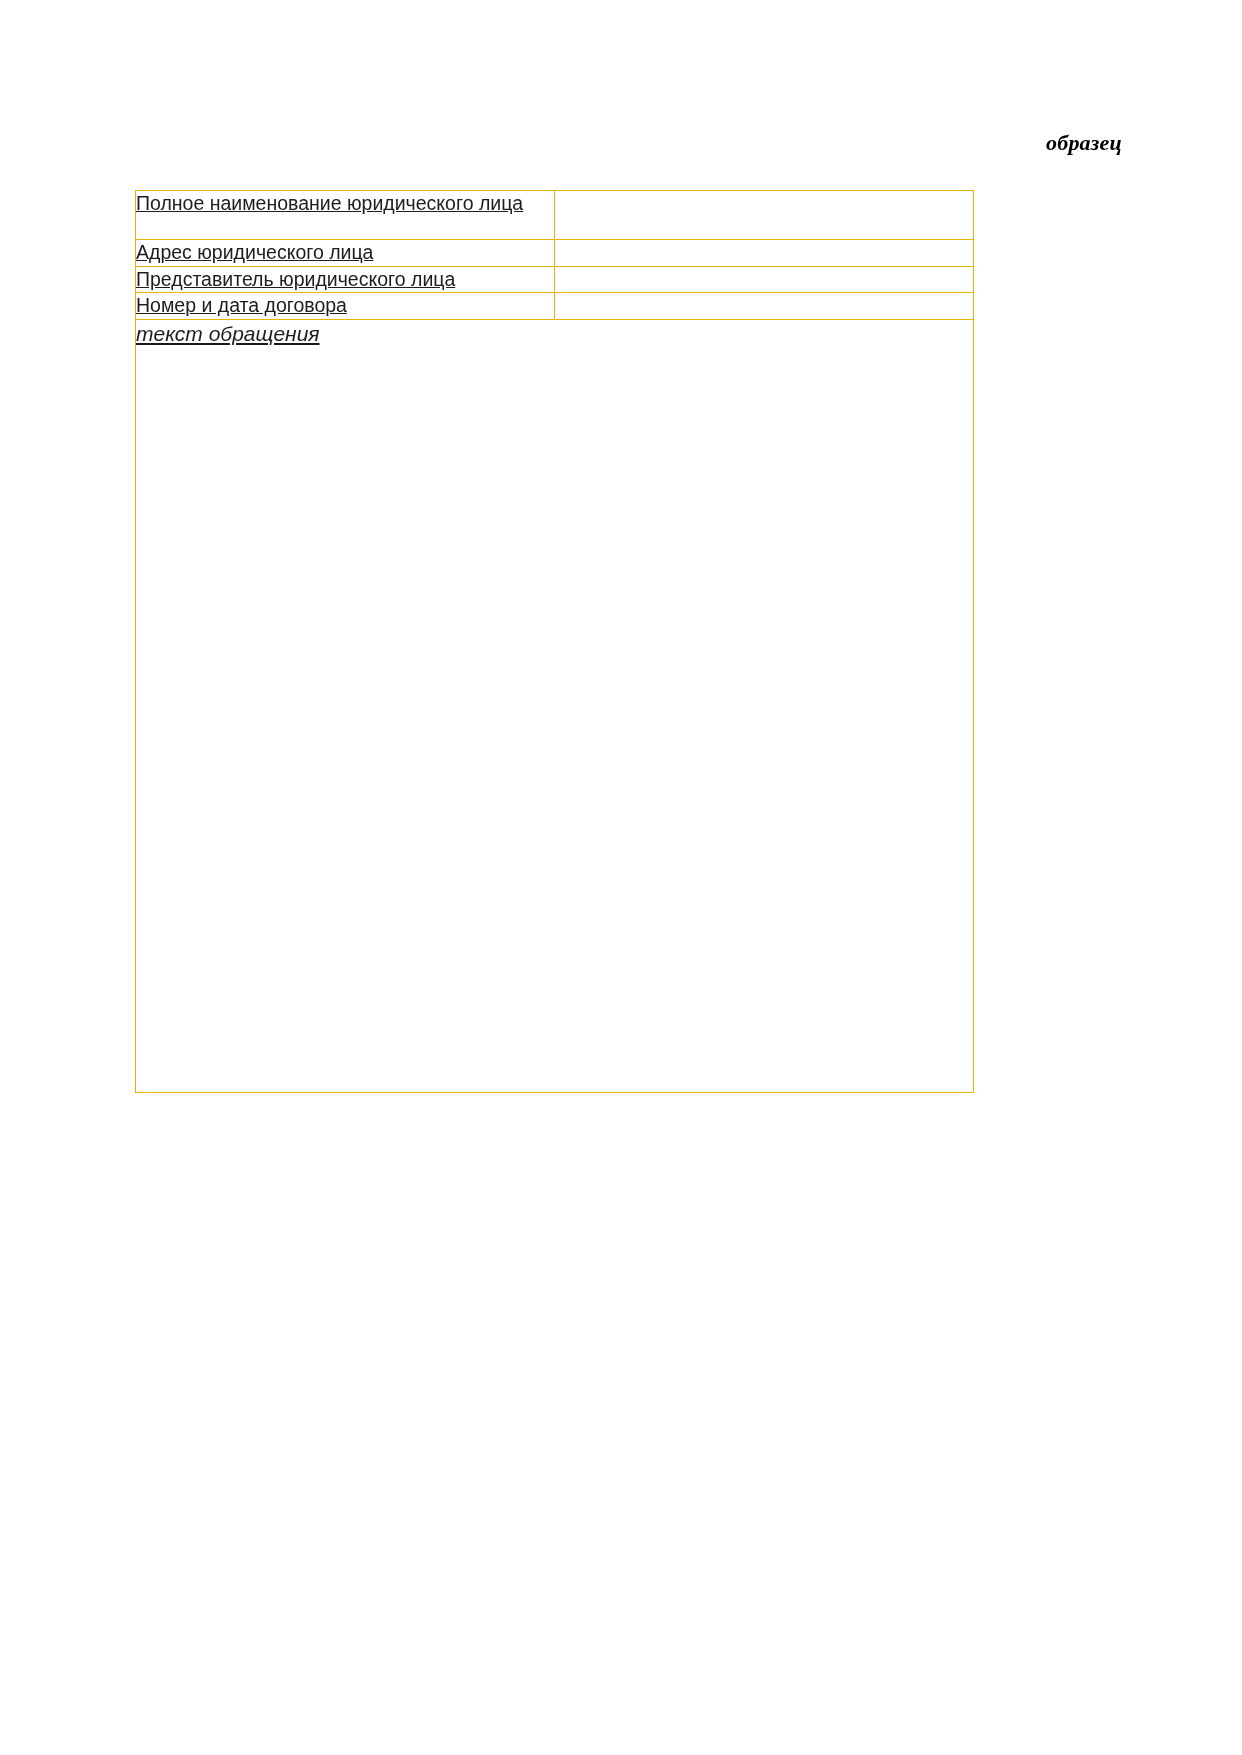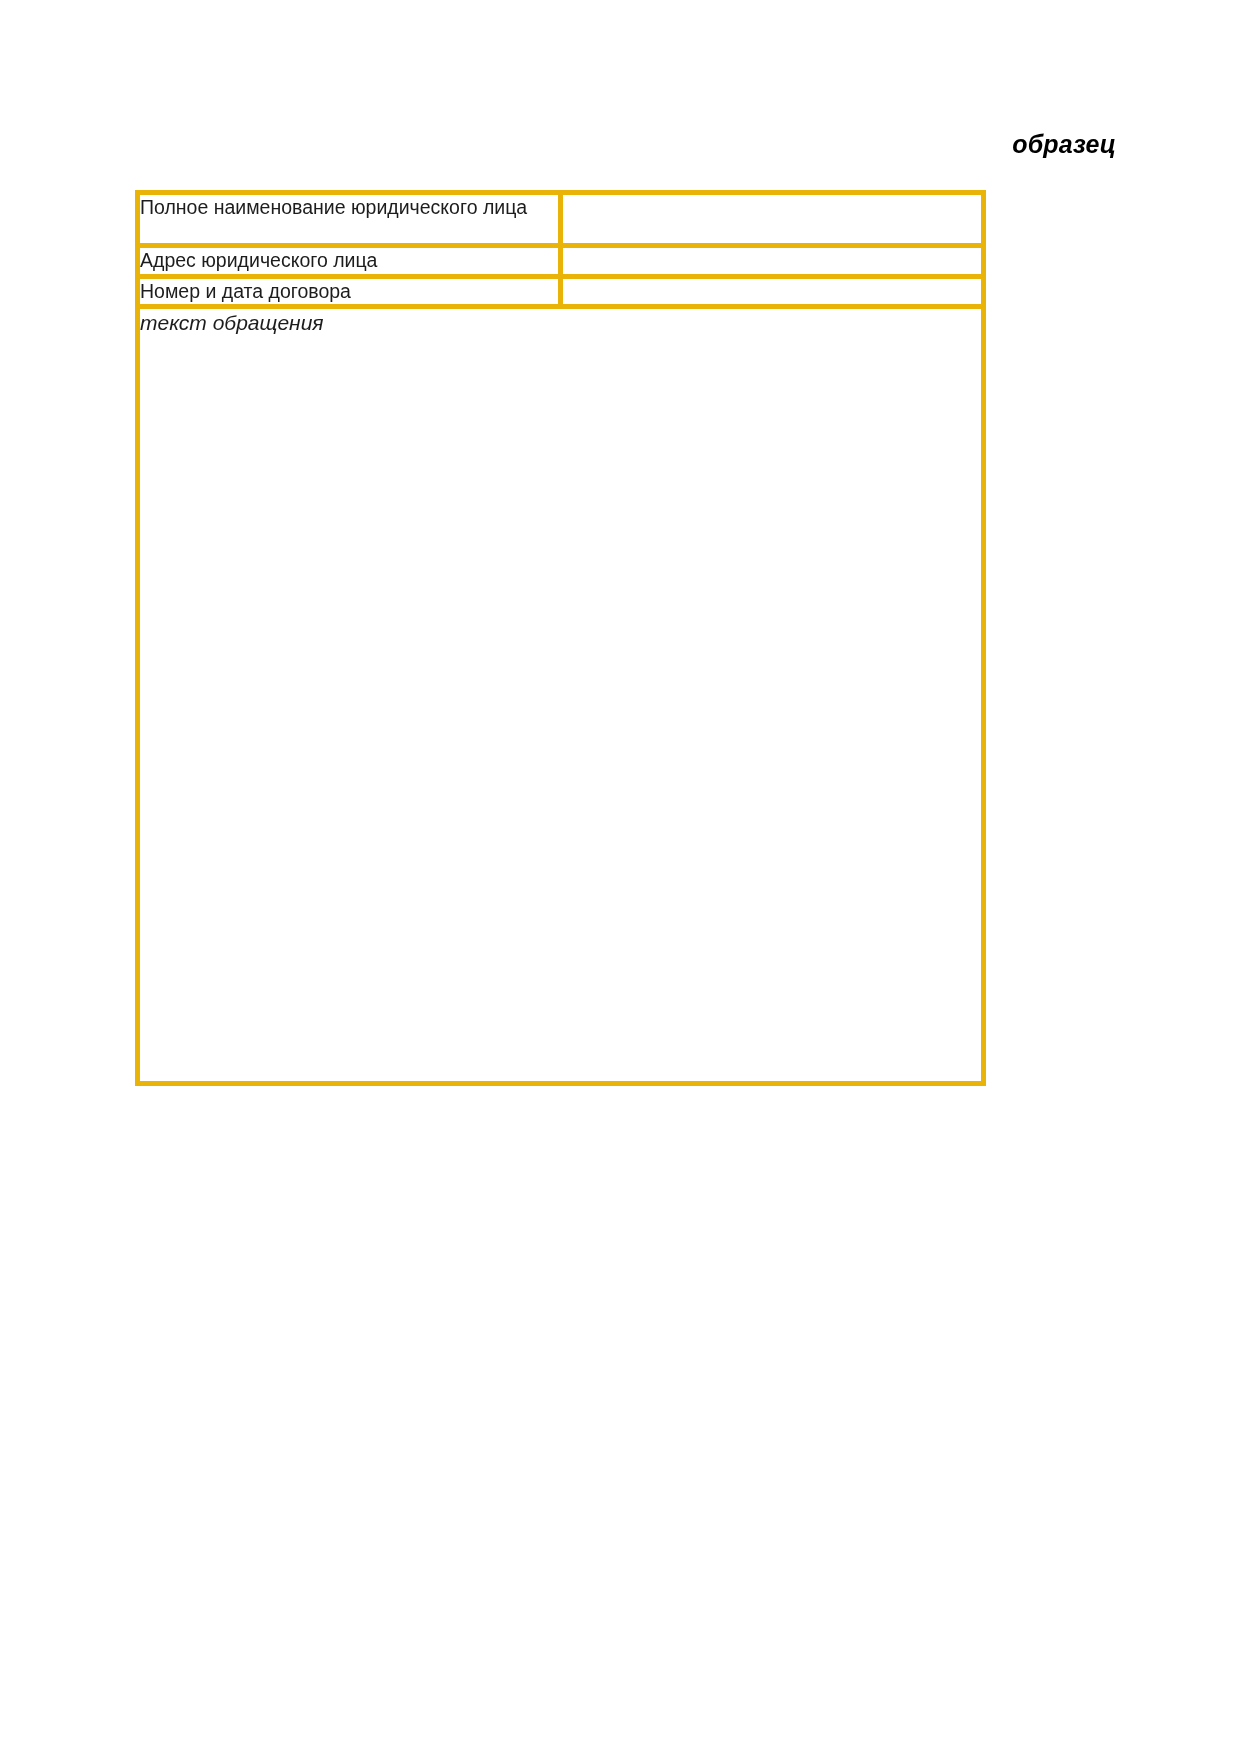--- a/index.html
+++ b/index.html
@@ -16,40 +16,42 @@
   }
   .page {
     position: relative;
     width: 1242px;
     height: 1755px;
     box-sizing: border-box;
   }
   .stamp {
     position: absolute;
     top: 130px;
-    right: 126px;
-    font-size: 25px;
+    right: 120px;
+    font-size: 22px;
     font-weight: bold;
     font-style: italic;
     letter-spacing: 0.2px;
     color: #000000;
     white-space: nowrap;
+    font-family: Liberation Serif, serif;
   }
   .form-table {
     position: absolute;
     left: 135px;
     top: 190px;
     width: 836px;
     border-collapse: collapse;
     table-layout: fixed;
   }
   .form-table td {
-    border: 5px solid #eab308;
+    border: 1px solid #eab308;
     vertical-align: top;
     padding: 0;
+    text-decoration: underline;
   }
   .label-cell {
     width: 418px;
     padding: 13px 12px 14px 12px;
     font-size: 19.5px;
     line-height: 1.32;
     color: #1d1d1d;
     font-weight: 400;
   }
   .value-cell {
@@ -92,20 +94,24 @@
     <tbody>
       <tr class="row-tall">
         <td class="label-cell">Полное наименование юридического лица</td>
         <td class="value-cell"></td>
       </tr>
       <tr class="row-short">
         <td class="label-cell">Адрес юридического лица</td>
         <td class="value-cell"></td>
       </tr>
       <tr class="row-short">
+        <td class="label-cell">Представитель юридического лица</td>
+        <td class="value-cell"></td>
+      </tr>
+      <tr class="row-short">
         <td class="label-cell">Номер и дата договора</td>
         <td class="value-cell"></td>
       </tr>
       <tr>
         <td class="body-cell" colspan="2">
           <div class="body-title">текст обращения</div>
         </td>
       </tr>
     </tbody>
   </table>

